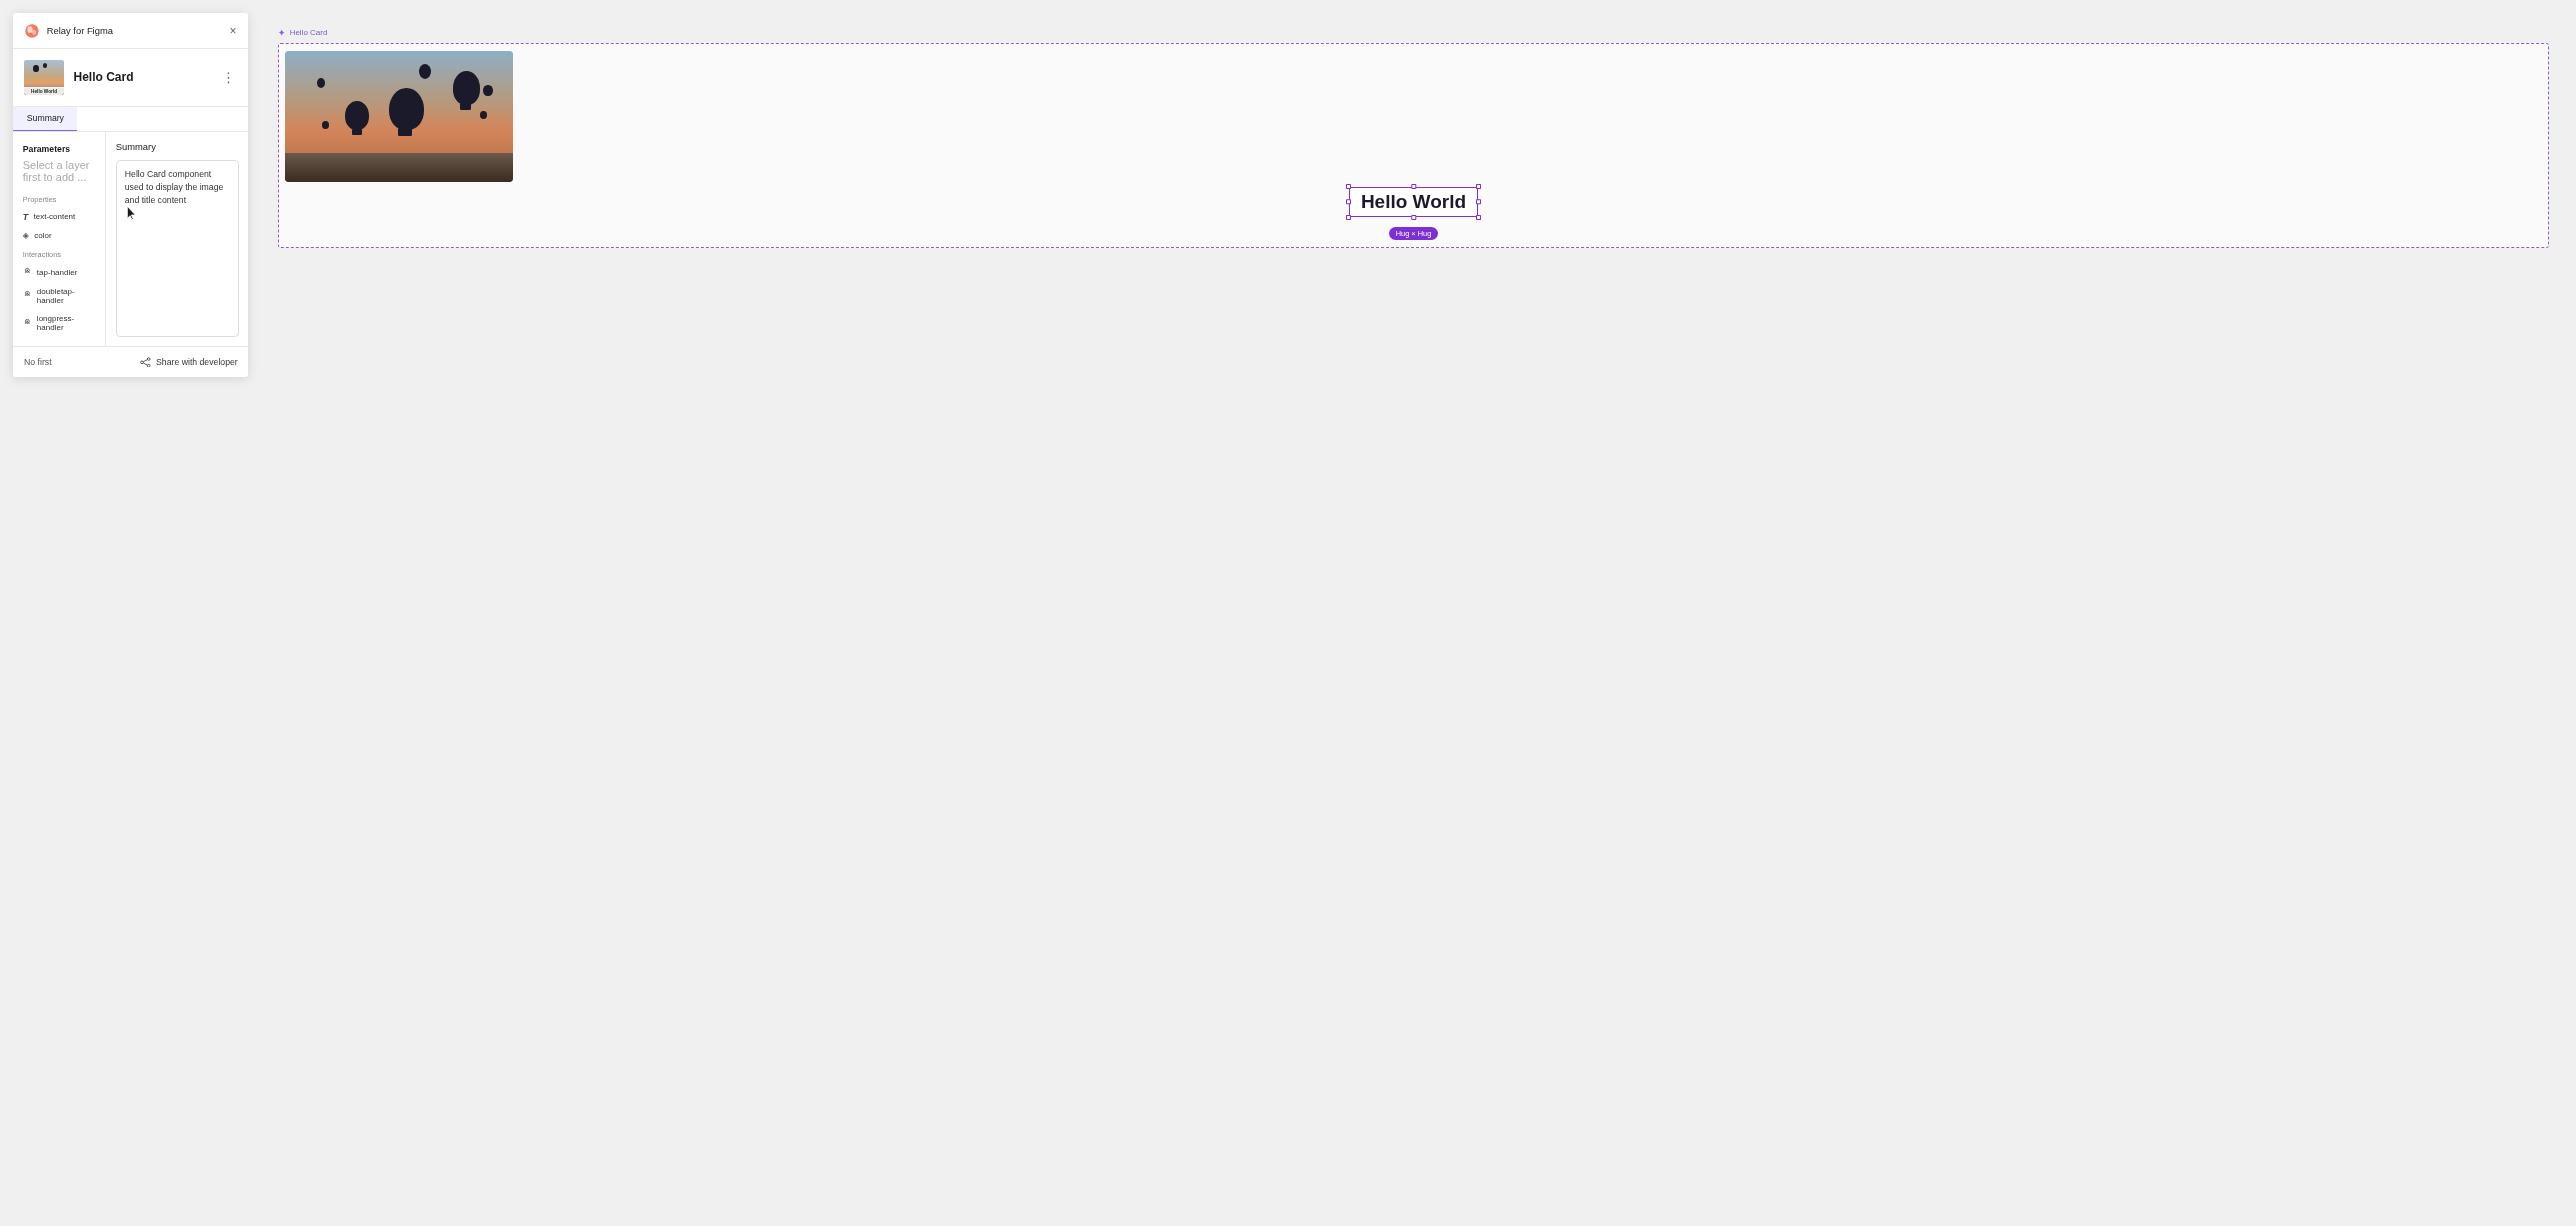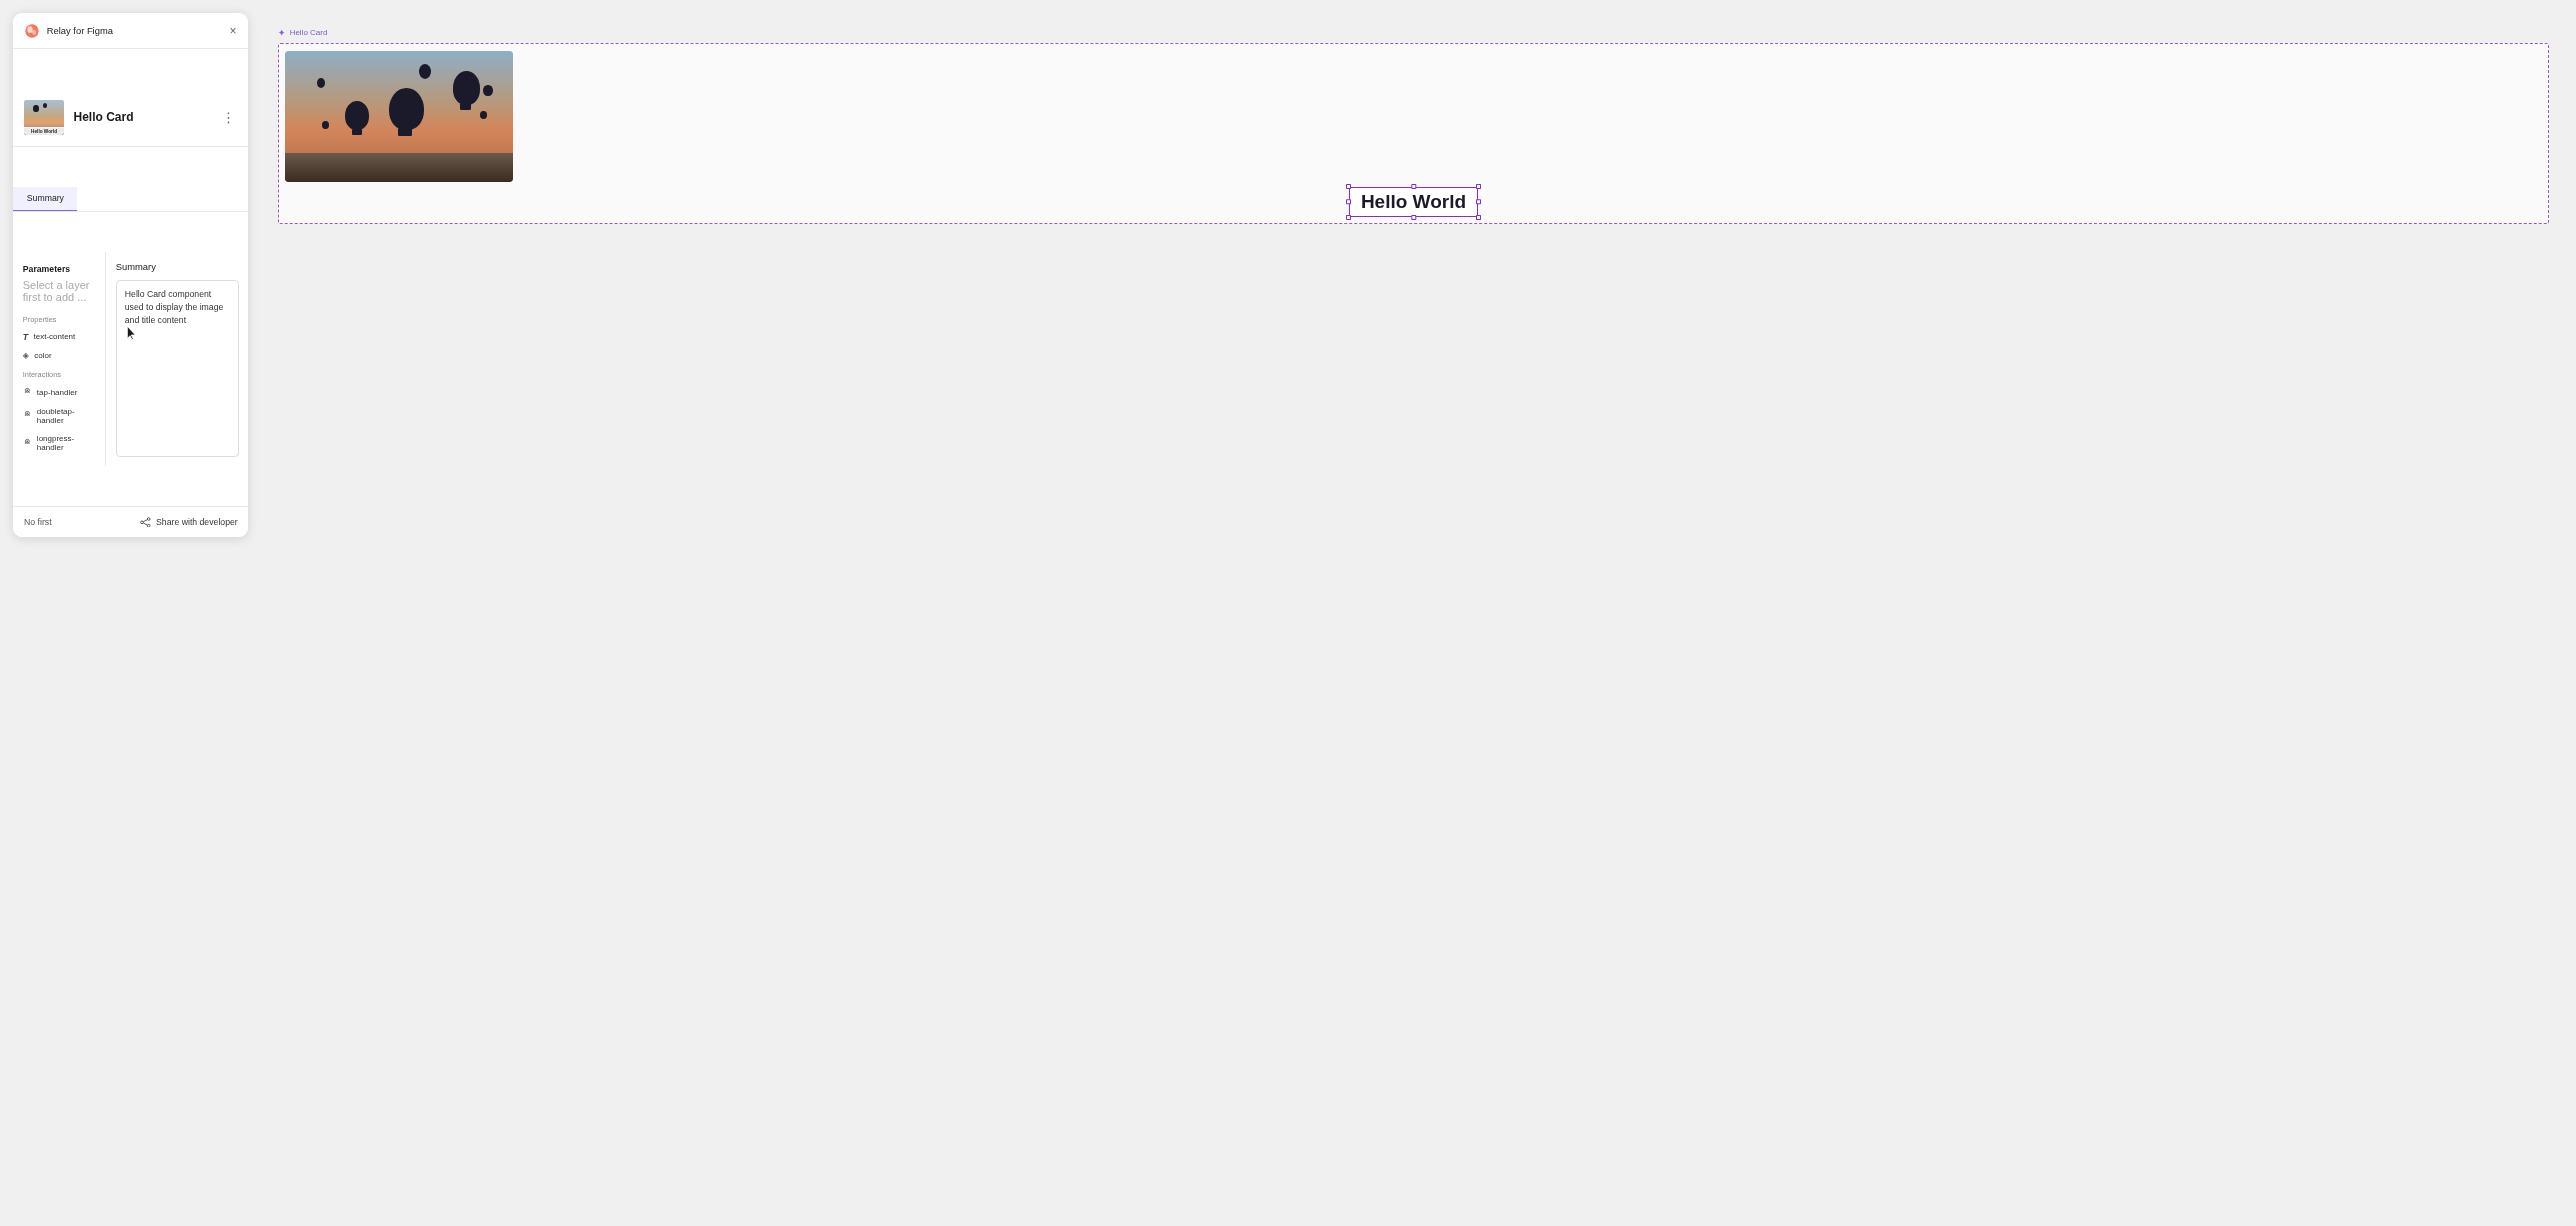--- a/index.html
+++ b/index.html
@@ -11,26 +11,25 @@
       justify-content: center;
       min-height: 100vh;
       padding: 13.4px;
       gap: 16px;
     }
 
     
     .panel {
       width: 235px;
       background: #fff;
-      border-radius: 9px;
+      border-radius: 3px;
       box-shadow: 0 1.3px 10.7px rgba(0,0,0,0.12);
       display: flex;
       flex-direction: column;
       overflow: hidden;
-      gap: 40px;
     }
 
     .panel-header {
       display: flex;
       align-items: center;
       justify-content: space-between;
       padding: 9.4px 10.7px;
       border-bottom: 0.7px solid #e8e8e8;
     }
 
@@ -499,16 +498,19 @@
         <div class="selection-handle" style="bottom:-3.4px;left:-3.4px;"></div>
         <div class="selection-handle" style="bottom:-3.4px;right:-3.4px;"></div>
         <div class="selection-handle" style="top:-3.4px;left:50%;transform:translateX(-50%);"></div>
         <div class="selection-handle" style="bottom:-3.4px;left:50%;transform:translateX(-50%);"></div>
         <div class="selection-handle" style="top:50%;left:-3.4px;transform:translateY(-50%);"></div>
         <div class="selection-handle" style="top:50%;right:-3.4px;transform:translateY(-50%);"></div>
         <div class="card-title-text">Hello World</div>
       </div>
     </div>
 
+    <div style="display:flex;justify-content:center;margin-top:6.7px;">
+      <span class="hug-badge">Hug × Hug</span>
+    </div>
 
   </div>
 </div>
 
 
 </body></html>

